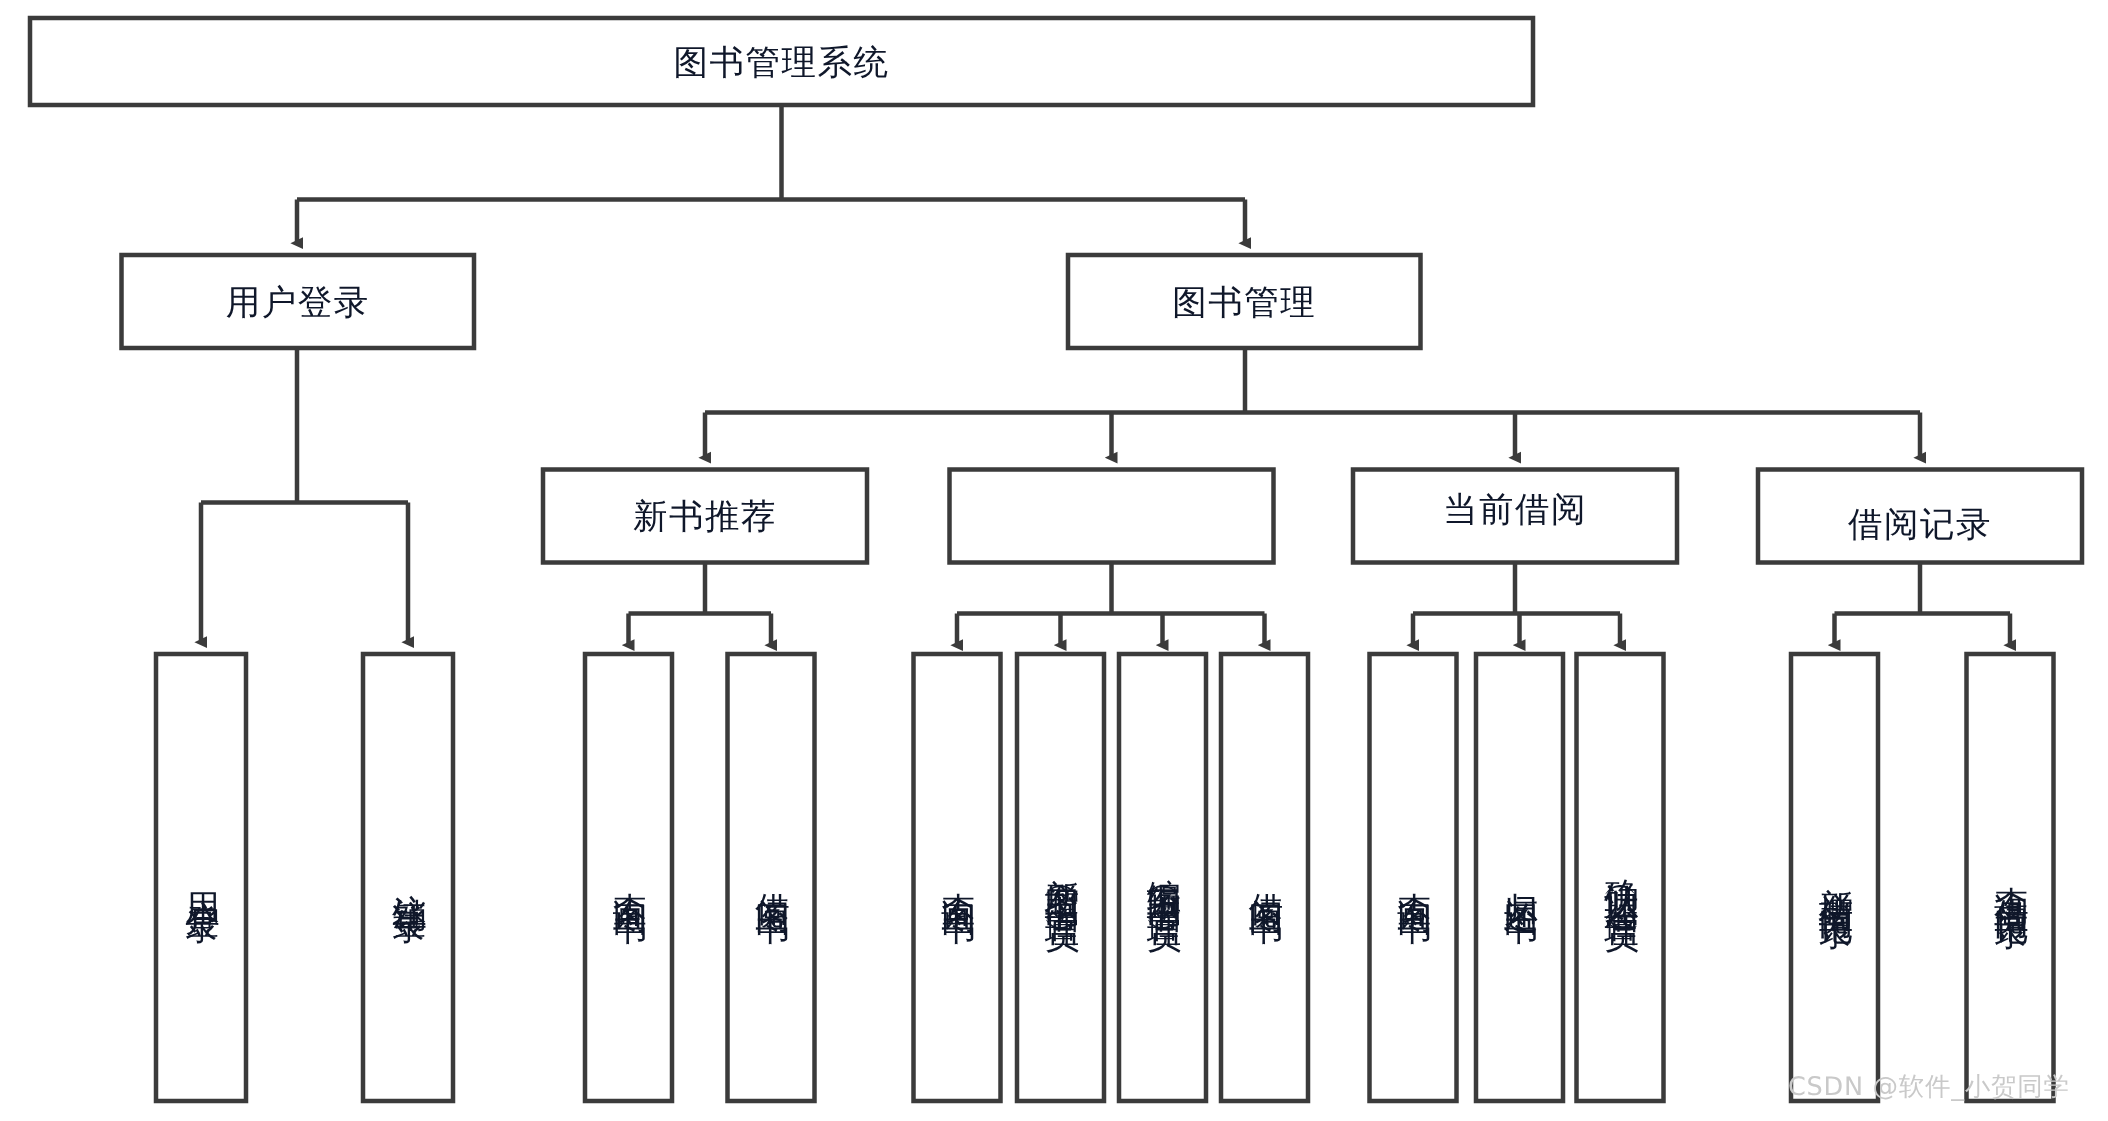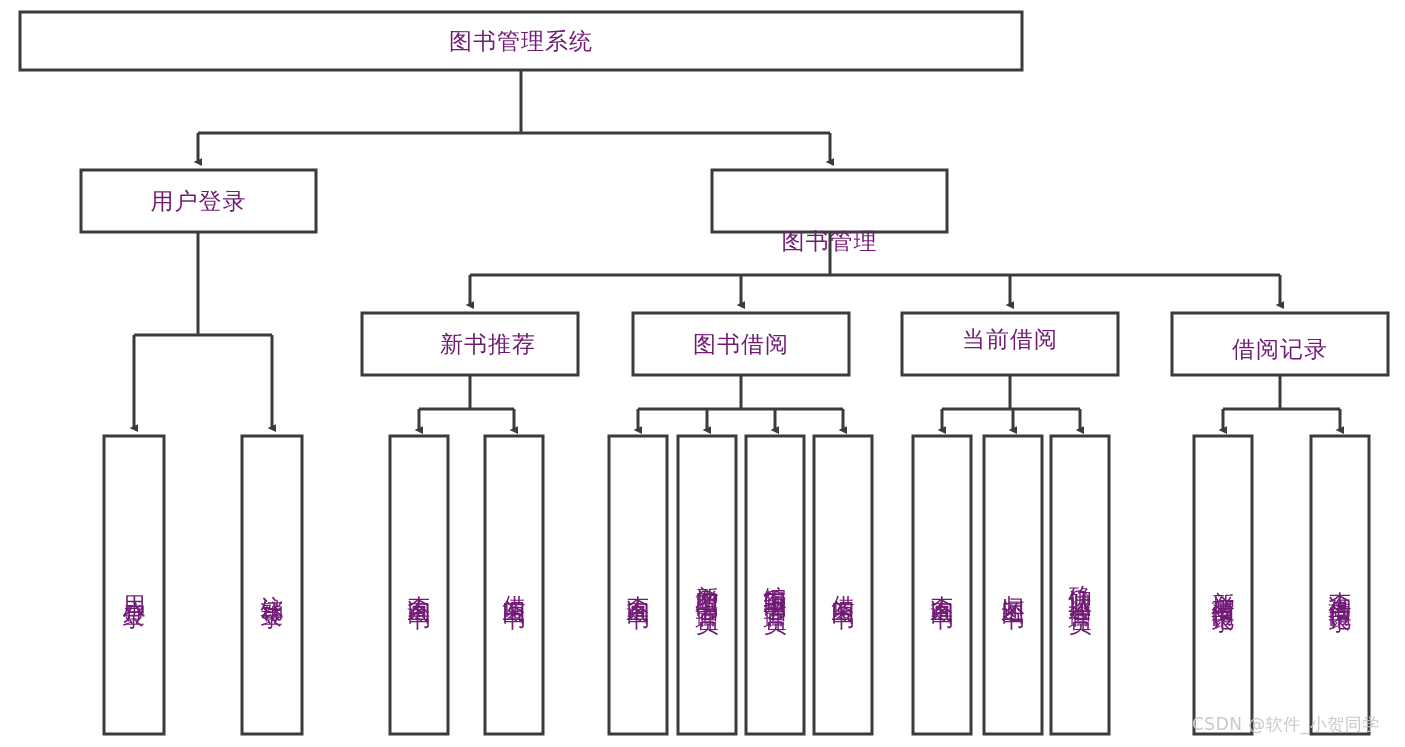--- a/index.html
+++ b/index.html
@@ -5,21 +5,21 @@
   html,body{margin:0;padding:0;background:#ffffff;}
   body{width:1405px;height:747px;overflow:hidden;
        font-family:"DejaVu Sans","Liberation Sans",sans-serif;}
   #stage{position:relative;width:1405px;height:747px;background:#fff;}
   svg{position:absolute;left:0;top:0;width:1405px;height:747px;}
   .node-rect{fill:#ffffff;stroke:#3b3b3b;stroke-width:3;}
   .conn{stroke:#3b3b3b;stroke-width:3;fill:none;stroke-linecap:butt;}
   .node-label{
     position:absolute;
     display:flex;align-items:center;justify-content:center;
-    color:#701a75;
+    color:#0f172a;
     pointer-events:none;
     white-space:nowrap;
   }
   .h-label{font-size:23px;letter-spacing:1px;}
   .v-label{
     writing-mode:vertical-rl;
     text-orientation:upright;
     font-size:23px;
     letter-spacing:4px;
     line-height:1;
@@ -110,24 +110,23 @@
 
     <path class="conn" d="M1280,375 L1280,409"></path>
     <path class="conn" d="M1223,409 L1340,409"></path>
     <path class="conn" d="M1223,409 L1223,430" marker-end="url(#arrow)"></path>
     <path class="conn" d="M1340,409 L1340,430" marker-end="url(#arrow)"></path>
   </svg>
 
   <div class="node-label h-label" style="left:20px;top:12px;width:1002px;height:58px;">图书管理系统</div>
 
   <div class="node-label h-label" style="left:81px;top:170px;width:235px;height:62px;">用户登录</div>
-  <div class="node-label h-label" style="left:712px;top:170px;width:235px;height:62px;margin-top:40px;">图书管理</div>
+  <div class="node-label h-label" style="left:712px;top:170px;width:235px;height:62px;">图书管理</div>
 
-  <div class="node-label h-label" style="left:362px;top:313px;width:216px;height:62px;padding-left:18px;">新书推荐</div>
-  <div class="node-label h-label" style="left:633px;top:313px;width:216px;height:62px;">图书借阅</div>
+  <div class="node-label h-label" style="left:362px;top:313px;width:216px;height:62px;">新书推荐</div>
   <div class="node-label h-label" style="left:902px;top:313px;width:216px;height:52px;">当前借阅</div>
   <div class="node-label h-label" style="left:1172px;top:313px;width:216px;height:72px;">借阅记录</div>
 
   <div class="node-label v-label" style="left:104px;top:436px;width:60px;height:298px;">用户登录</div>
   <div class="node-label v-label" style="left:242px;top:436px;width:60px;height:298px;">注销登录</div>
 
   <div class="node-label v-label" style="left:390px;top:436px;width:58px;height:298px;">查询图书</div>
   <div class="node-label v-label" style="left:485px;top:436px;width:58px;height:298px;">借阅图书</div>
 
   <div class="node-label v-label" style="left:609px;top:436px;width:58px;height:298px;">查询图书</div>

